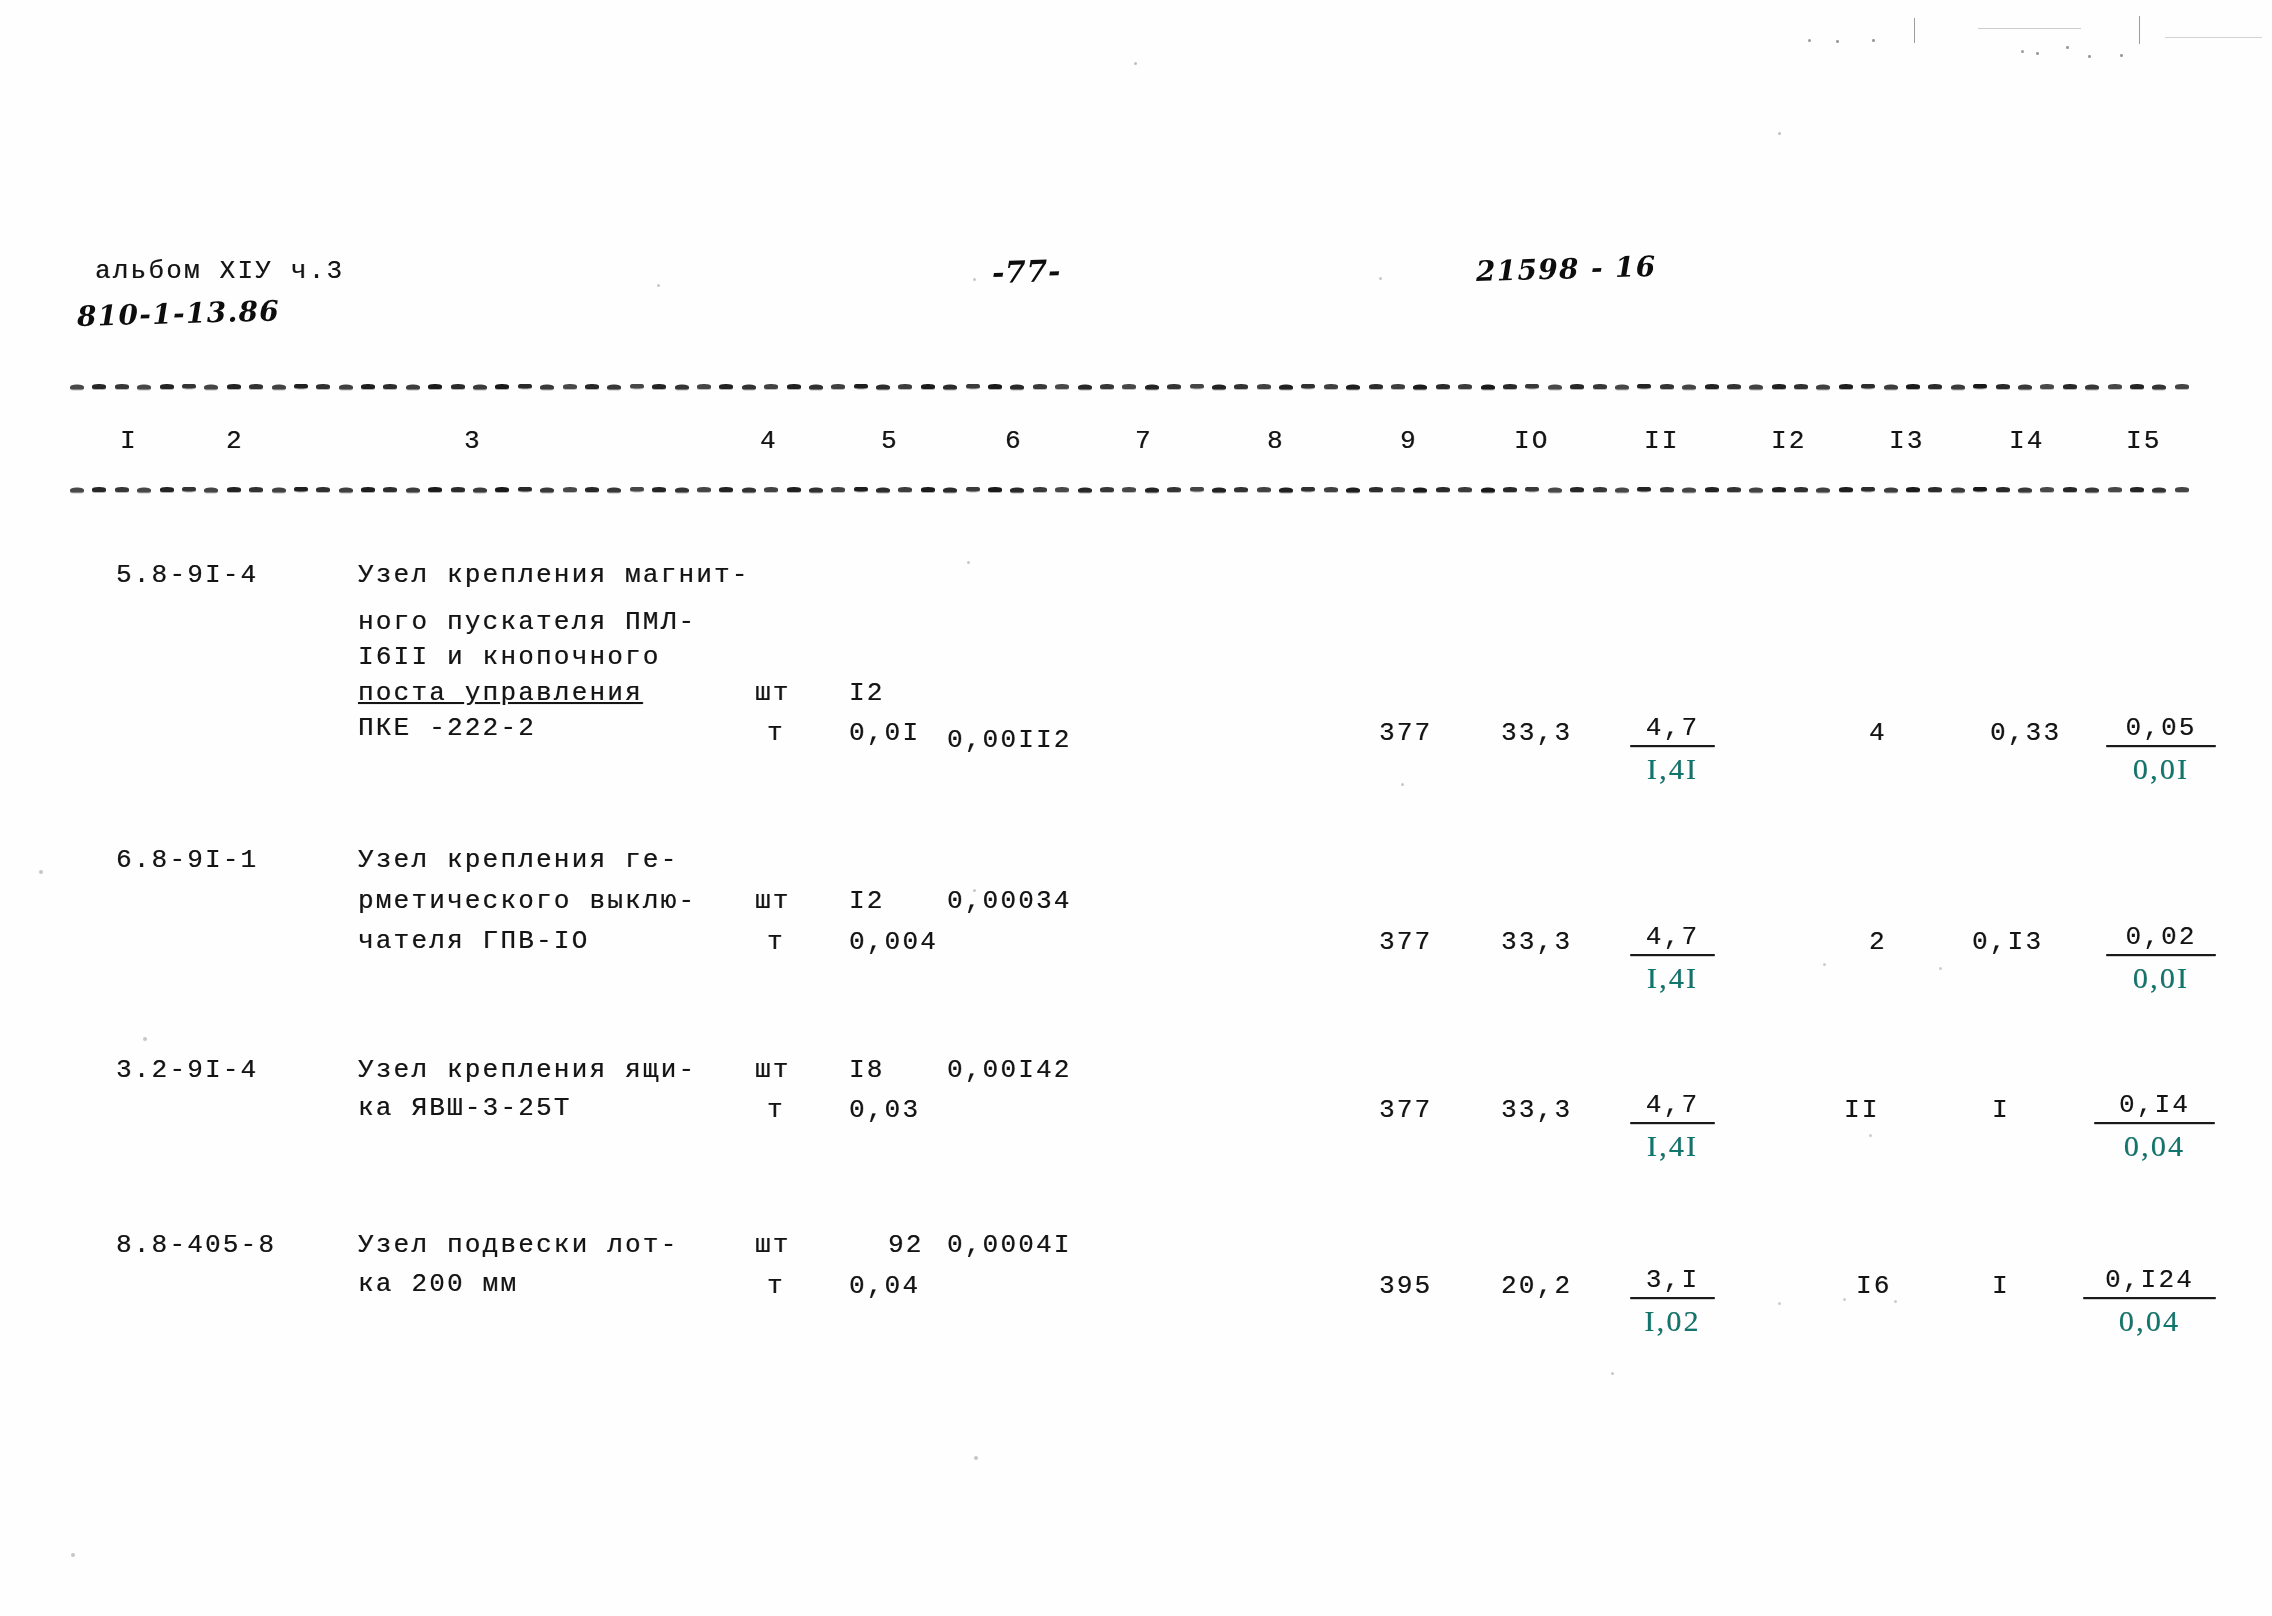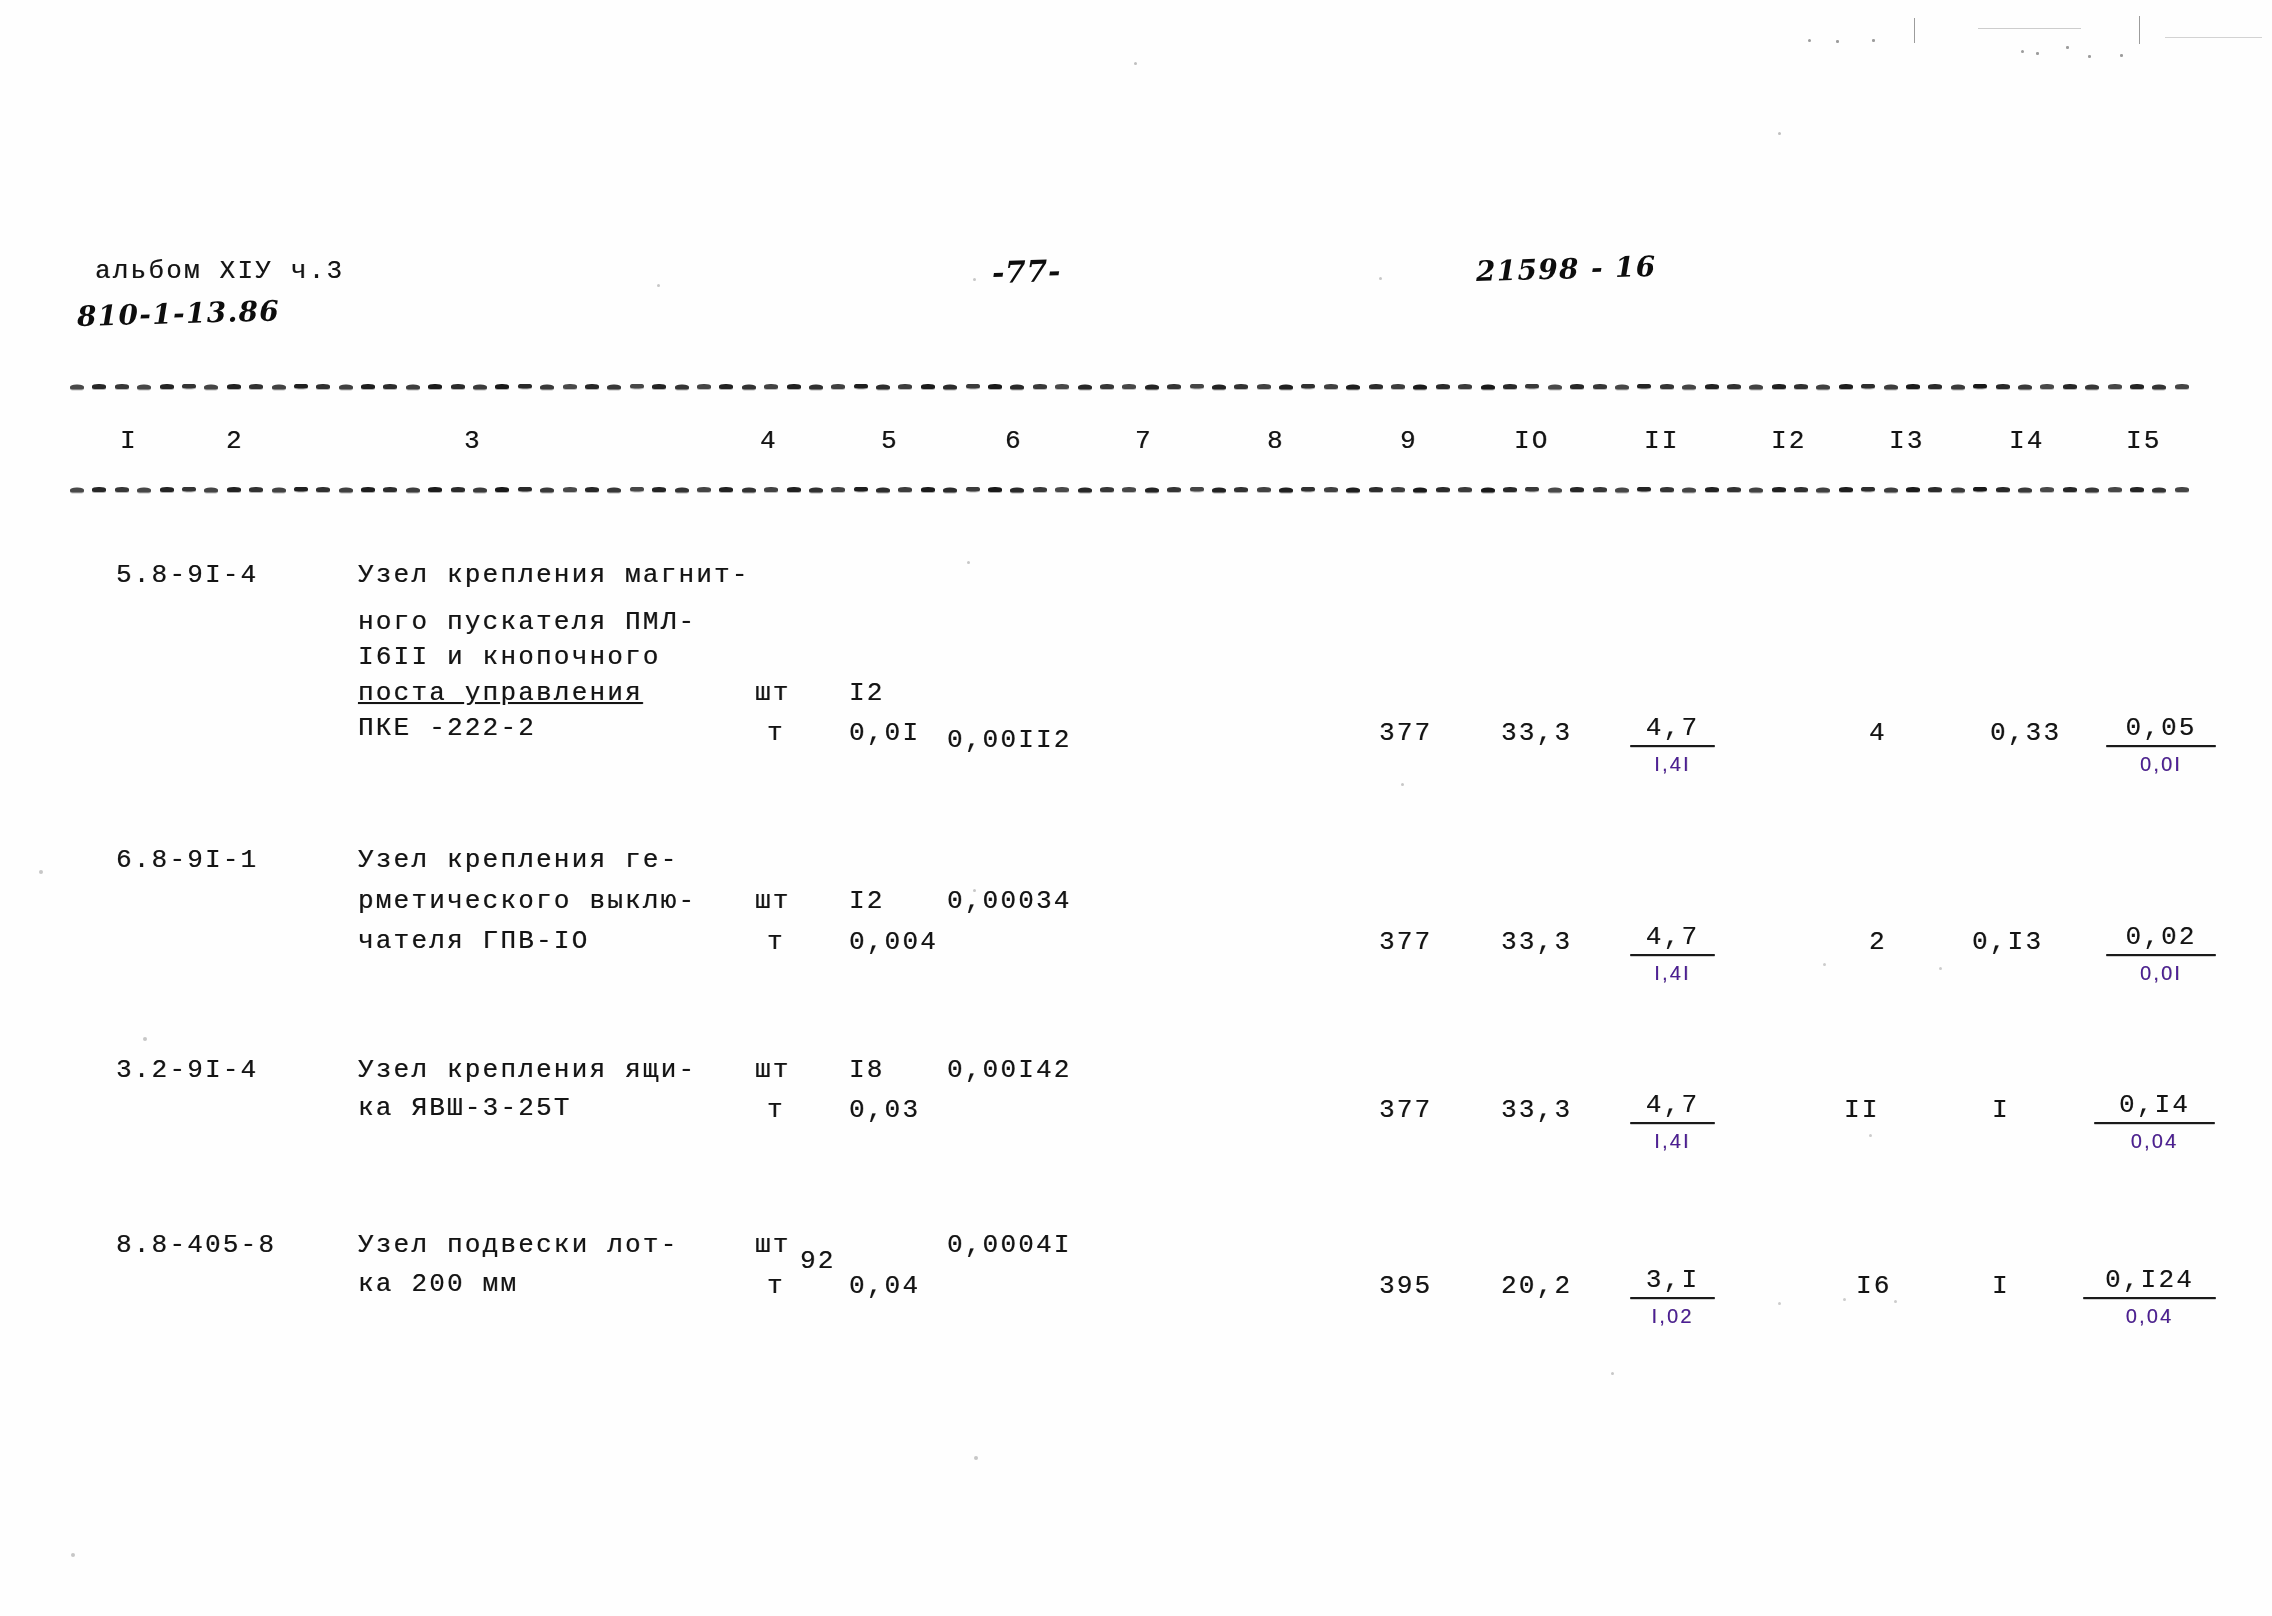--- a/index.html
+++ b/index.html
@@ -97,25 +97,25 @@
     padding-bottom: 3.9px;
   }
   .frac .bar {
     height: 2.6px;
     background: #1a1a1a;
     margin: 0 0 6.4px 0;
     border-radius: 1.3px;
     box-shadow: 0 0.6px 0 rgba(26,26,26,.4);
   }
   .frac .den {
-    font-family: Liberation Sans, sans-serif;
-    font-size: 20px;
+    font-family: Liberation Serif, serif;
+    font-size: 30px;
     letter-spacing: 2.2px;
     white-space: pre;
-    color: #4c1d95;
+    color: #0f766e;
     line-height: 1;
     text-shadow: 0.4px 0 0 rgba(20,20,20,.42);
   }
 </style>
 </head>
 <body>
 
 <div class="page">
 
   <div>
@@ -282,21 +282,21 @@
     </div>
   </div>
 
   <div>
     <div class="typed" style="left:116px;top:1232px;">8.8-405-8</div>
 
     <div class="typed" style="left:358px;top:1232px;">Узел подвески лот-</div>
     <div class="typed" style="left:358px;top:1271px;">ка 200 мм</div>
 
     <div class="typed" style="left:755px;top:1232px;">шт</div>
-    <div class="typed" style="left:800px;top:1232px;margin-top:16px;">92</div>
+    <div class="typed" style="left:888px;top:1232px;">92</div>
     <div class="typed" style="left:947px;top:1232px;">0,0004I</div>
 
     <div class="typed" style="left:767px;top:1273px;">т</div>
     <div class="typed" style="left:849px;top:1273px;">0,04</div>
 
     <div class="typed" style="left:1379px;top:1273px;">395</div>
     <div class="typed" style="left:1501px;top:1273px;">20,2</div>
 
     <div class="frac" style="left:1630px;top:1267px;width:85px;">
       <div class="num">3,I</div>

